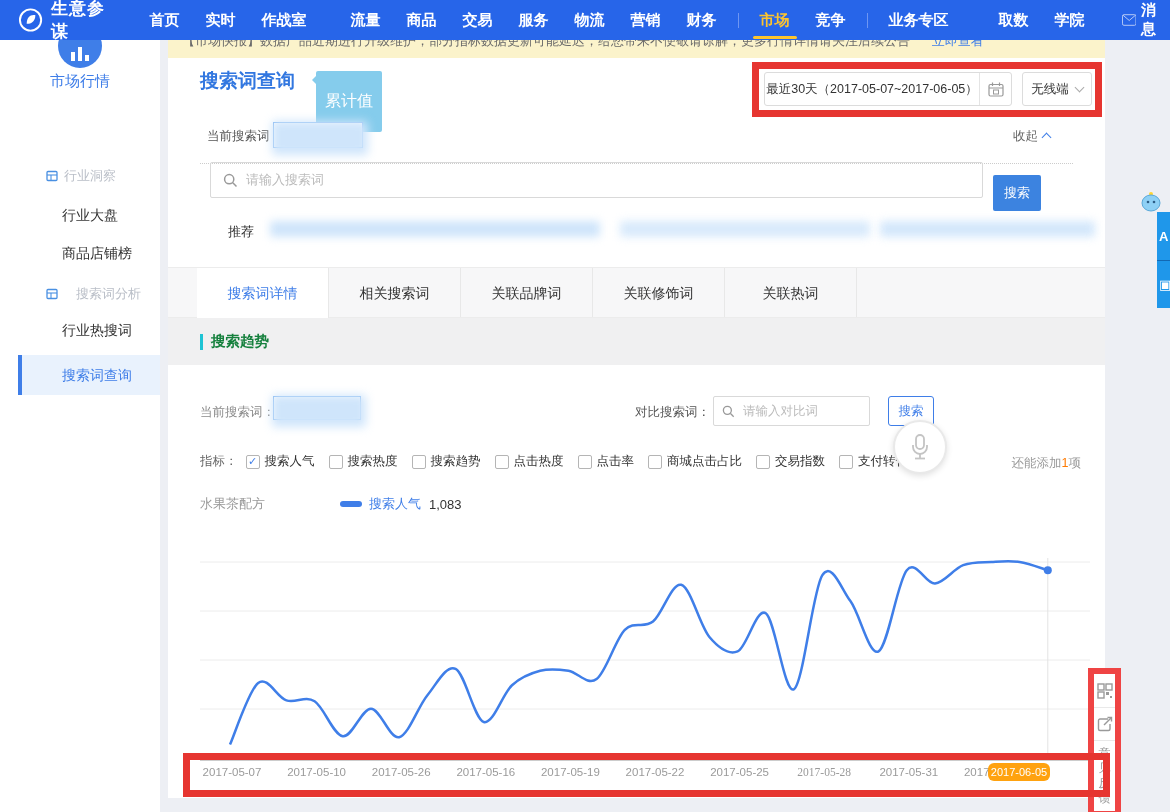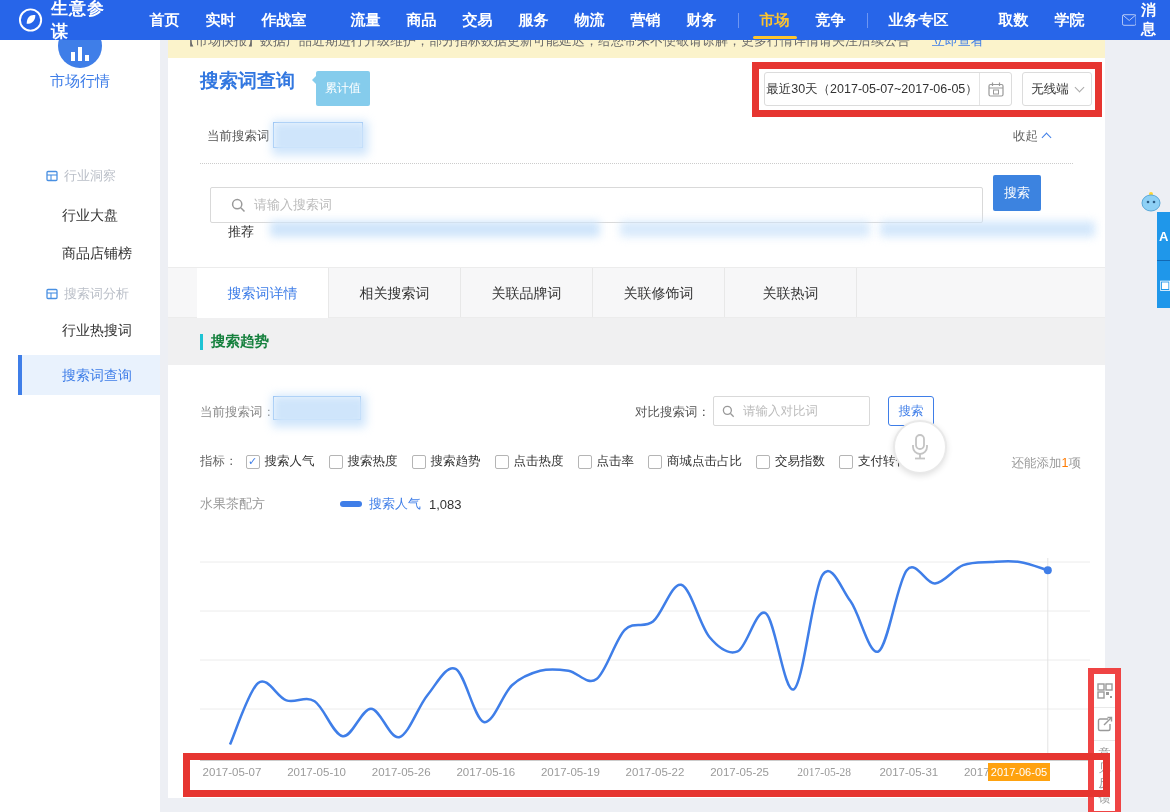--- a/index.html
+++ b/index.html
@@ -36,22 +36,22 @@
   .side-item.sel-block { left:18px; right:0; height:40px; background:#e9f2fd; border-left:4px solid #3f7ee8;
     color:#3f7ee8; line-height:40px; padding-left:40px; }
 
   
   .panel { position:absolute; left:168px; top:40px; width:937px; height:758px; background:#fff; }
   .banner { position:absolute; left:0; top:0; width:937px; height:18px; background:#fbf3cb; overflow:hidden; }
   .banner-inner { position:relative; top:-8px; font-size:13px; color:#6a6a6a; white-space:nowrap; padding:0 14px; }
   .banner-link { color:#3f7ee8; margin-left:18px; cursor:pointer; }
 
   .page-title { position:absolute; left:32px; top:28px; font-size:19px; font-weight:bold; color:#3277e0; }
-  .title-badge { position:absolute; left:148px; top:31px; background:#85ccec; color:#fff; font-size:12px;
-    padding:9px 9px; border-radius:2px; }
+  .title-badge { position:absolute; left:148px; top:31px; background:#85ccec; color:#fff; font-size:16px;
+    padding:20px 9px; border-radius:2px; }
   .title-badge::before { content:""; position:absolute; left:-9px; top:4px; border:5px solid transparent;
     border-right-color:#85ccec; }
 
   .date-box { position:absolute; left:596px; top:32px; height:34px; width:248px; border:1px solid #dcdcdc;
     border-radius:3px; display:flex; align-items:center; background:#fff; cursor:pointer; }
   .date-text { flex:1; font-size:12.5px; color:#333; text-align:center; white-space:nowrap; }
   .date-ico { width:32px; height:100%; border-left:1px solid #e4e4e4; display:flex; align-items:center; justify-content:center; }
   .term-box { position:absolute; left:854px; top:32px; height:34px; width:70px; border:1px solid #dcdcdc;
     border-radius:3px; display:flex; align-items:center; justify-content:center; background:#fff;
     font-size:12.5px; color:#333; cursor:pointer; }
@@ -59,22 +59,22 @@
     transform:rotate(45deg); margin-left:7px; margin-top:-4px; }
 
   .cur-label { position:absolute; left:39px; top:88px; font-size:12.5px; color:#555; }
   .blur-chip { position:absolute; border:1px solid #7eb3f0; background:#fff; overflow:visible; }
   .blur-fill { position:absolute; inset:-2px -6px -8px -2px; background:#cfe5fb; filter:blur(5px); border-radius:3px; }
   .collapse { position:absolute; right:55px; top:88px; font-size:12.5px; color:#666; cursor:pointer; }
   .chev-up { display:inline-block; width:7px; height:7px; border-right:1.5px solid #3f7ee8;
     border-top:1.5px solid #3f7ee8; transform:rotate(-45deg); margin-left:5px; margin-bottom:-1px; }
   .dotted { position:absolute; left:32px; right:32px; top:123px; border-top:1px dotted #ccc; }
 
-  .search-input { position:absolute; left:42px; top:147px; width:773px; height:36px; border:1px solid #d9d9d9;
-    border-radius:2px; display:flex; align-items:center; padding-left:20px; }
+  .search-input { position:absolute; left:42px; top:122px; width:773px; height:36px; border:1px solid #d9d9d9;
+    border-radius:2px; display:flex; align-items:center; padding-left:12px; }
   .ph { color:#bbb; font-size:13px; margin-left:8px; }
   .search-btn { position:absolute; left:825px; top:135px; width:48px; height:36px; background:#3c83e0;
     color:#fff; font-size:13px; border:none; border-radius:2px; cursor:pointer; }
   .rec-label { position:absolute; left:60px; top:183px; font-size:13px; color:#333; }
   .rec-blur { position:absolute; top:181px; height:16px; background:#cfe5fb; filter:blur(4px); border-radius:2px; }
 
   .tabs { position:absolute; left:0; top:227px; width:937px; height:51px; background:#f7f7f8;
     display:flex; border-top:1px solid #ececec; border-bottom:1px solid #ececec;padding-left:29px; }
   .tab { width:132px; height:100%; line-height:50px; text-align:center; font-size:14px; color:#333;
     border-right:1px solid #e8e8e8; cursor:pointer; }
@@ -108,21 +108,21 @@
   .legend-term { width:140px; font-size:13px; color:#999; }
   .legend-pill { width:22px; height:6px; border-radius:3px; background:#3f7ee8; margin-right:7px; }
   .legend-series { font-size:13px; color:#3f7ee8; margin-right:8px; }
   .legend-val { font-size:13px; color:#333; }
 
   .chart-svg { position:absolute; left:32px; top:510px; }
 
   .ticks { position:absolute; left:22px; top:722px; width:905px; height:26px; z-index:65; }
   .tick { position:absolute; top:4px; transform:translateX(-50%); font-size:11.5px; color:#9a9a9a; white-space:nowrap; }
   .hl-chip { position:absolute; left:798px; top:1px; width:62px; height:18px; background:#ffa20f; color:#fff;
-    font-size:11px; line-height:18px; text-align:center; border-radius:0; z-index:66; white-space:nowrap; }
+    font-size:11px; line-height:18px; text-align:center; border-radius:6px; z-index:66; white-space:nowrap; }
 
   .red-rect { position:absolute; border:7px solid #e63530; z-index:60; pointer-events:none; }
 
   
   .edge-strip { position:absolute; left:1157px; top:212px; width:13px; height:96px; background:#1f97ea;
     z-index:40; overflow:hidden; color:#fff; }
   .edge-cell { height:48px; display:flex; align-items:center; font-size:13px; font-weight:bold; padding-left:2px; }
   .edge-cell + .edge-cell { border-top:1px solid #1268b3; }
   .mascot { position:absolute; left:1140px; top:190px; z-index:41; }
 
@@ -185,21 +185,21 @@
       <div class="grp-label" style="top: 127px;">
         <svg width="12" height="12" viewBox="0 0 12 12">
           <rect x="1" y="1.5" width="10" height="9" rx="1" fill="none" stroke="#4a90e2" stroke-width="1.3"></rect>
           <line x1="1" y1="5" x2="11" y2="5" stroke="#4a90e2" stroke-width="1.1"></line>
           <line x1="5" y1="5" x2="5" y2="10.5" stroke="#4a90e2" stroke-width="1.1"></line>
         </svg>
         <span>行业洞察</span>
       </div>
       <div class="side-item" style="top: 167px;">行业大盘</div>
       <div class="side-item" style="top: 205px;">商品店铺榜</div>
-      <div class="grp-label" style="top: 245px;">
+      <div class="grp-label" style="top: 245px; gap: 12px;">
         <svg width="12" height="12" viewBox="0 0 12 12">
           <rect x="1" y="1.5" width="10" height="9" rx="1" fill="none" stroke="#4a90e2" stroke-width="1.3"></rect>
           <line x1="1" y1="5" x2="11" y2="5" stroke="#4a90e2" stroke-width="1.1"></line>
           <line x1="5" y1="5" x2="5" y2="10.5" stroke="#4a90e2" stroke-width="1.1"></line>
         </svg>
         <span>搜索词分析</span>
       </div>
       <div class="side-item" style="top: 282px;">行业热搜词</div>
       <div class="side-item sel-block" style="top: 315px;">搜索词查询</div>
     </div>

